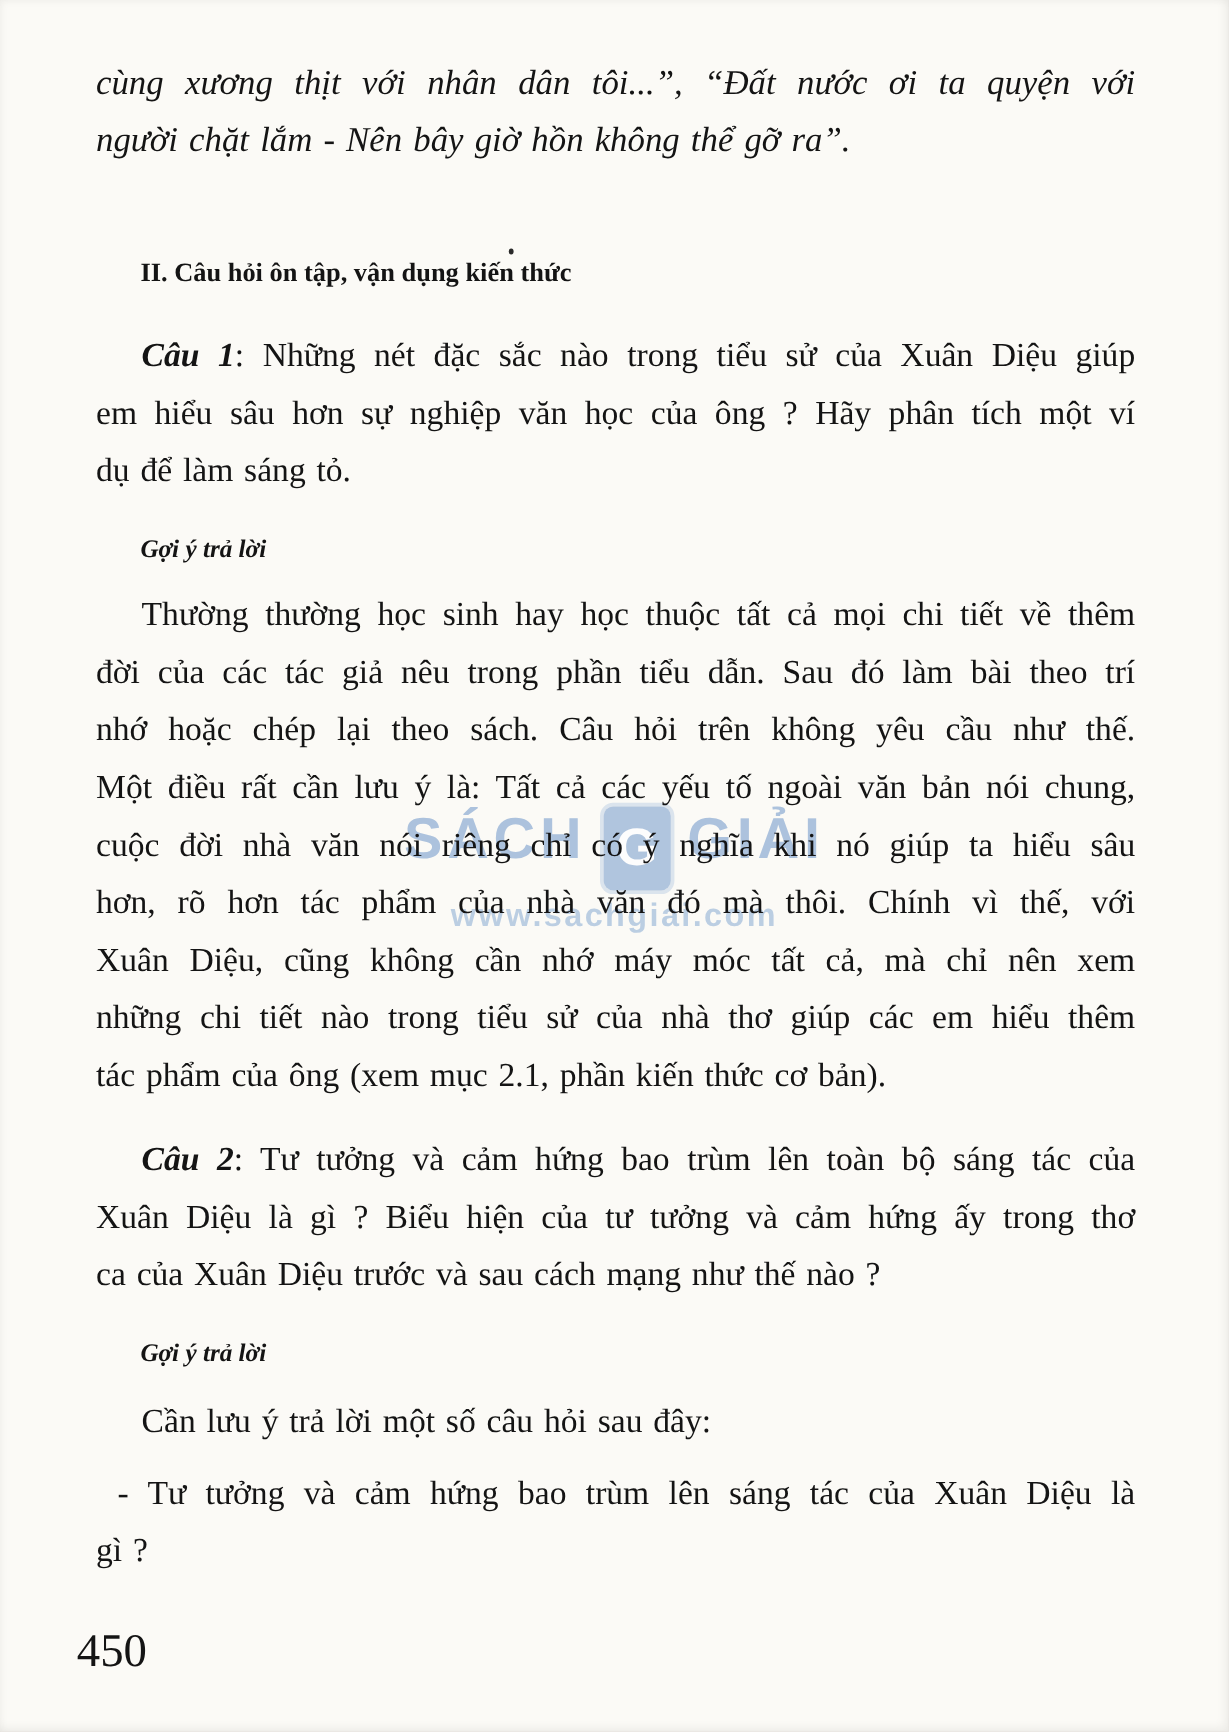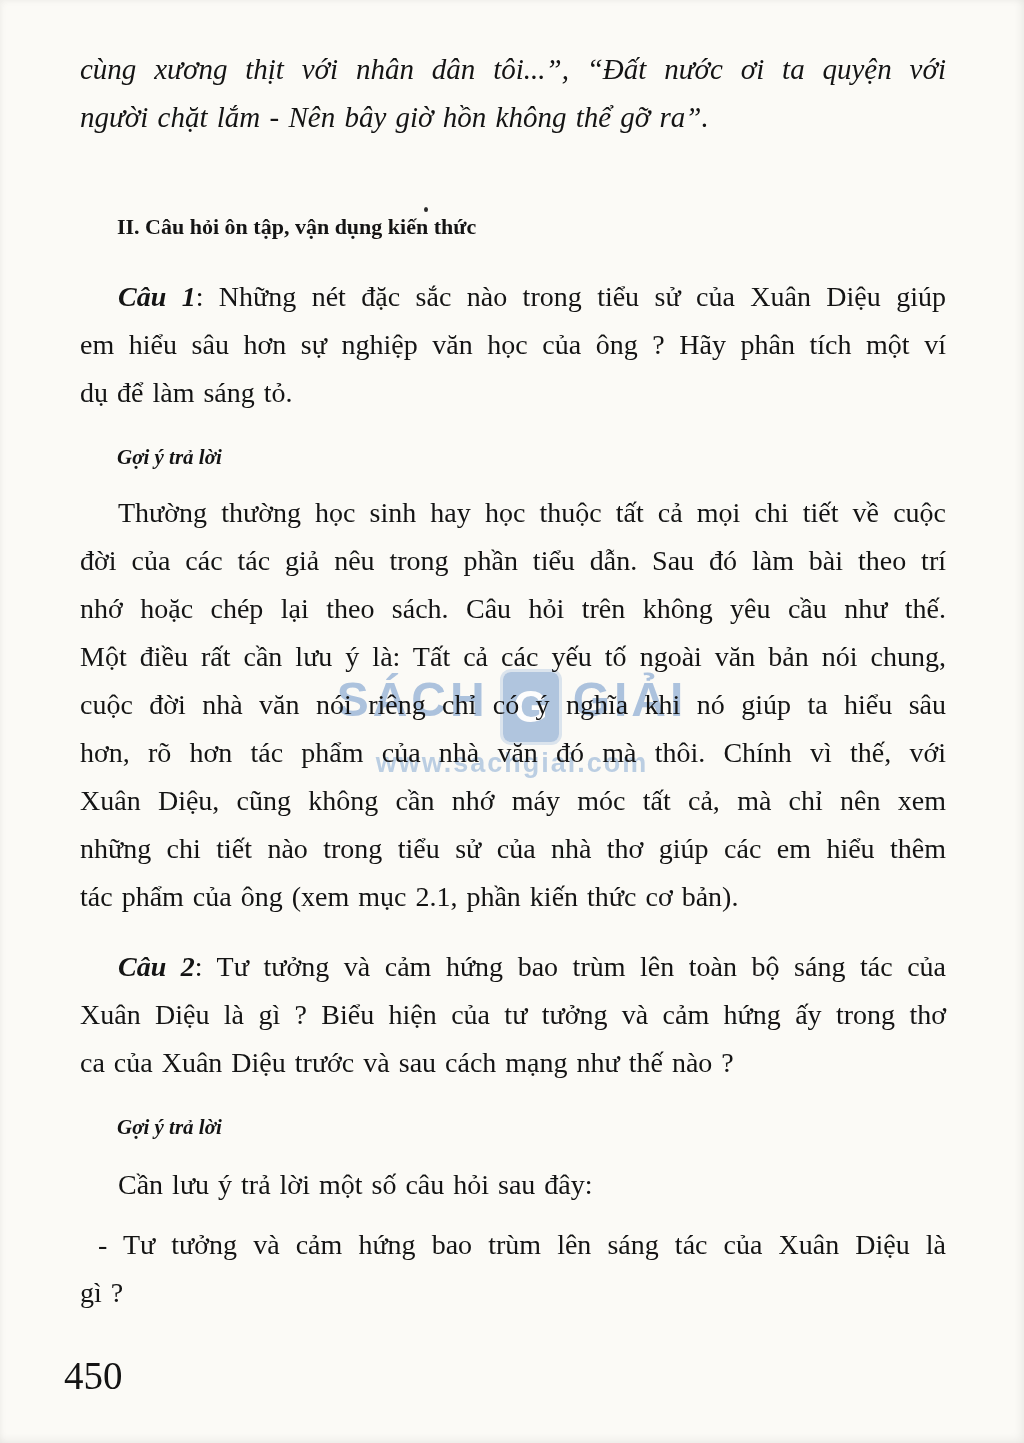--- a/index.html
+++ b/index.html
@@ -114,21 +114,21 @@
       <div class="line jline ind38">
         <span class="qlabel">Câu 1</span><span>:  Những nét đặc sắc nào trong tiểu sử của Xuân Diệu giúp</span>
       </div>
       <div class="line jline">em hiểu sâu hơn sự nghiệp văn học của ông ? Hãy phân tích một ví</div>
       <div class="line">dụ để làm sáng tỏ.</div>
     </div>
 
     <div class="hint hint1">Gợi ý trả lời</div>
 
     <div class="para answer indent-first">
-        <div class="line jline">Thường thường học sinh hay học thuộc tất cả mọi chi tiết về cuộc</div>
+        <div class="line jline">Thường thường học sinh hay học thuộc tất cả mọi chi tiết về thêm</div>
         <div class="line jline">đời của các tác giả nêu trong phần tiểu dẫn. Sau đó làm bài theo trí</div>
         <div class="line jline">nhớ hoặc chép lại theo sách. Câu hỏi trên không yêu cầu như thế.</div>
         <div class="line jline">Một điều rất cần lưu ý là: Tất cả các yếu tố ngoài văn bản nói chung,</div>
         <div class="line jline">cuộc đời nhà văn nói riêng chỉ có ý nghĩa khi nó giúp ta hiểu sâu</div>
         <div class="line jline">hơn, rõ hơn tác phẩm của nhà văn đó mà thôi. Chính vì thế, với</div>
         <div class="line jline">Xuân Diệu, cũng không cần nhớ máy móc tất cả, mà chỉ nên xem</div>
         <div class="line jline">những chi tiết nào trong tiểu sử của nhà thơ giúp các em hiểu thêm</div>
         <div class="line">tác phẩm của ông (xem mục 2.1, phần kiến thức cơ bản).</div>
       </div>
 

